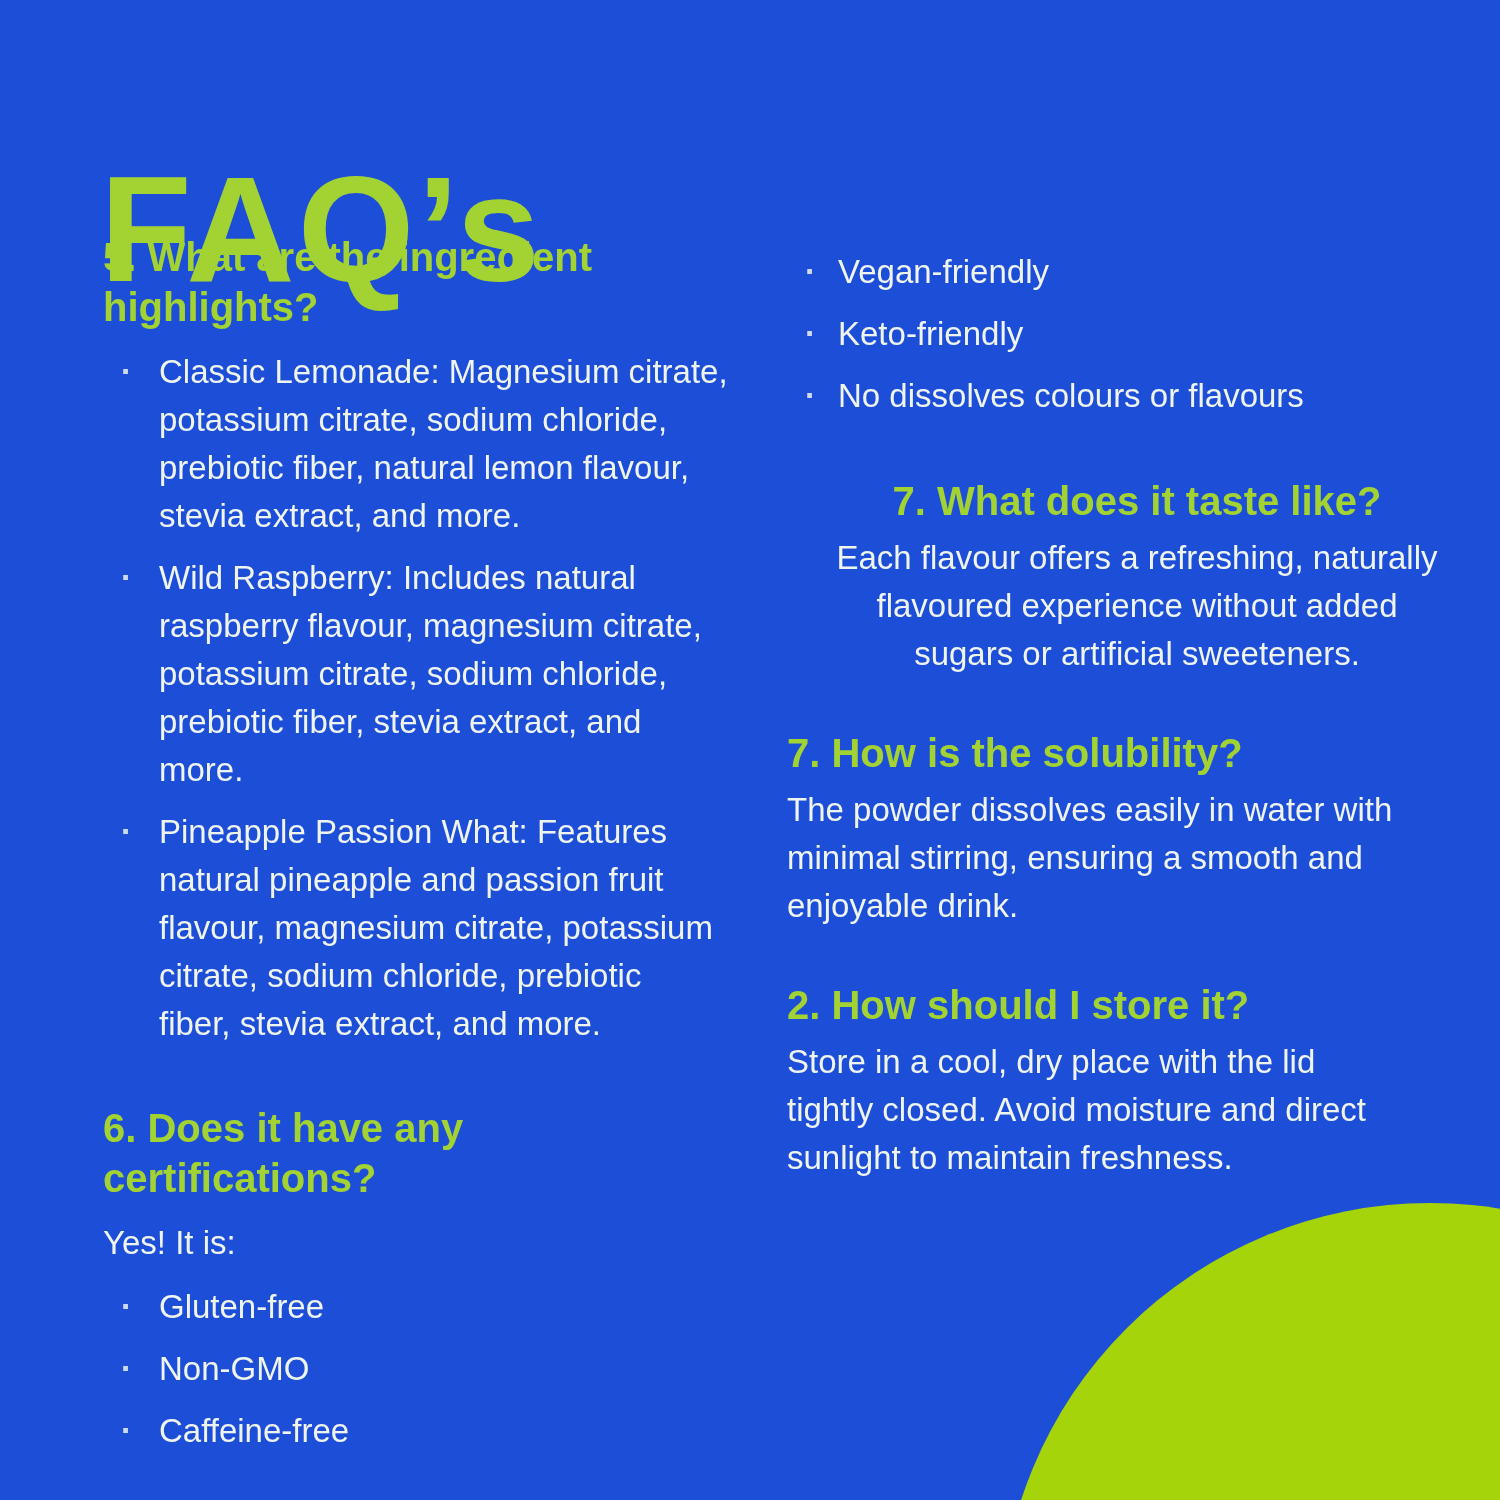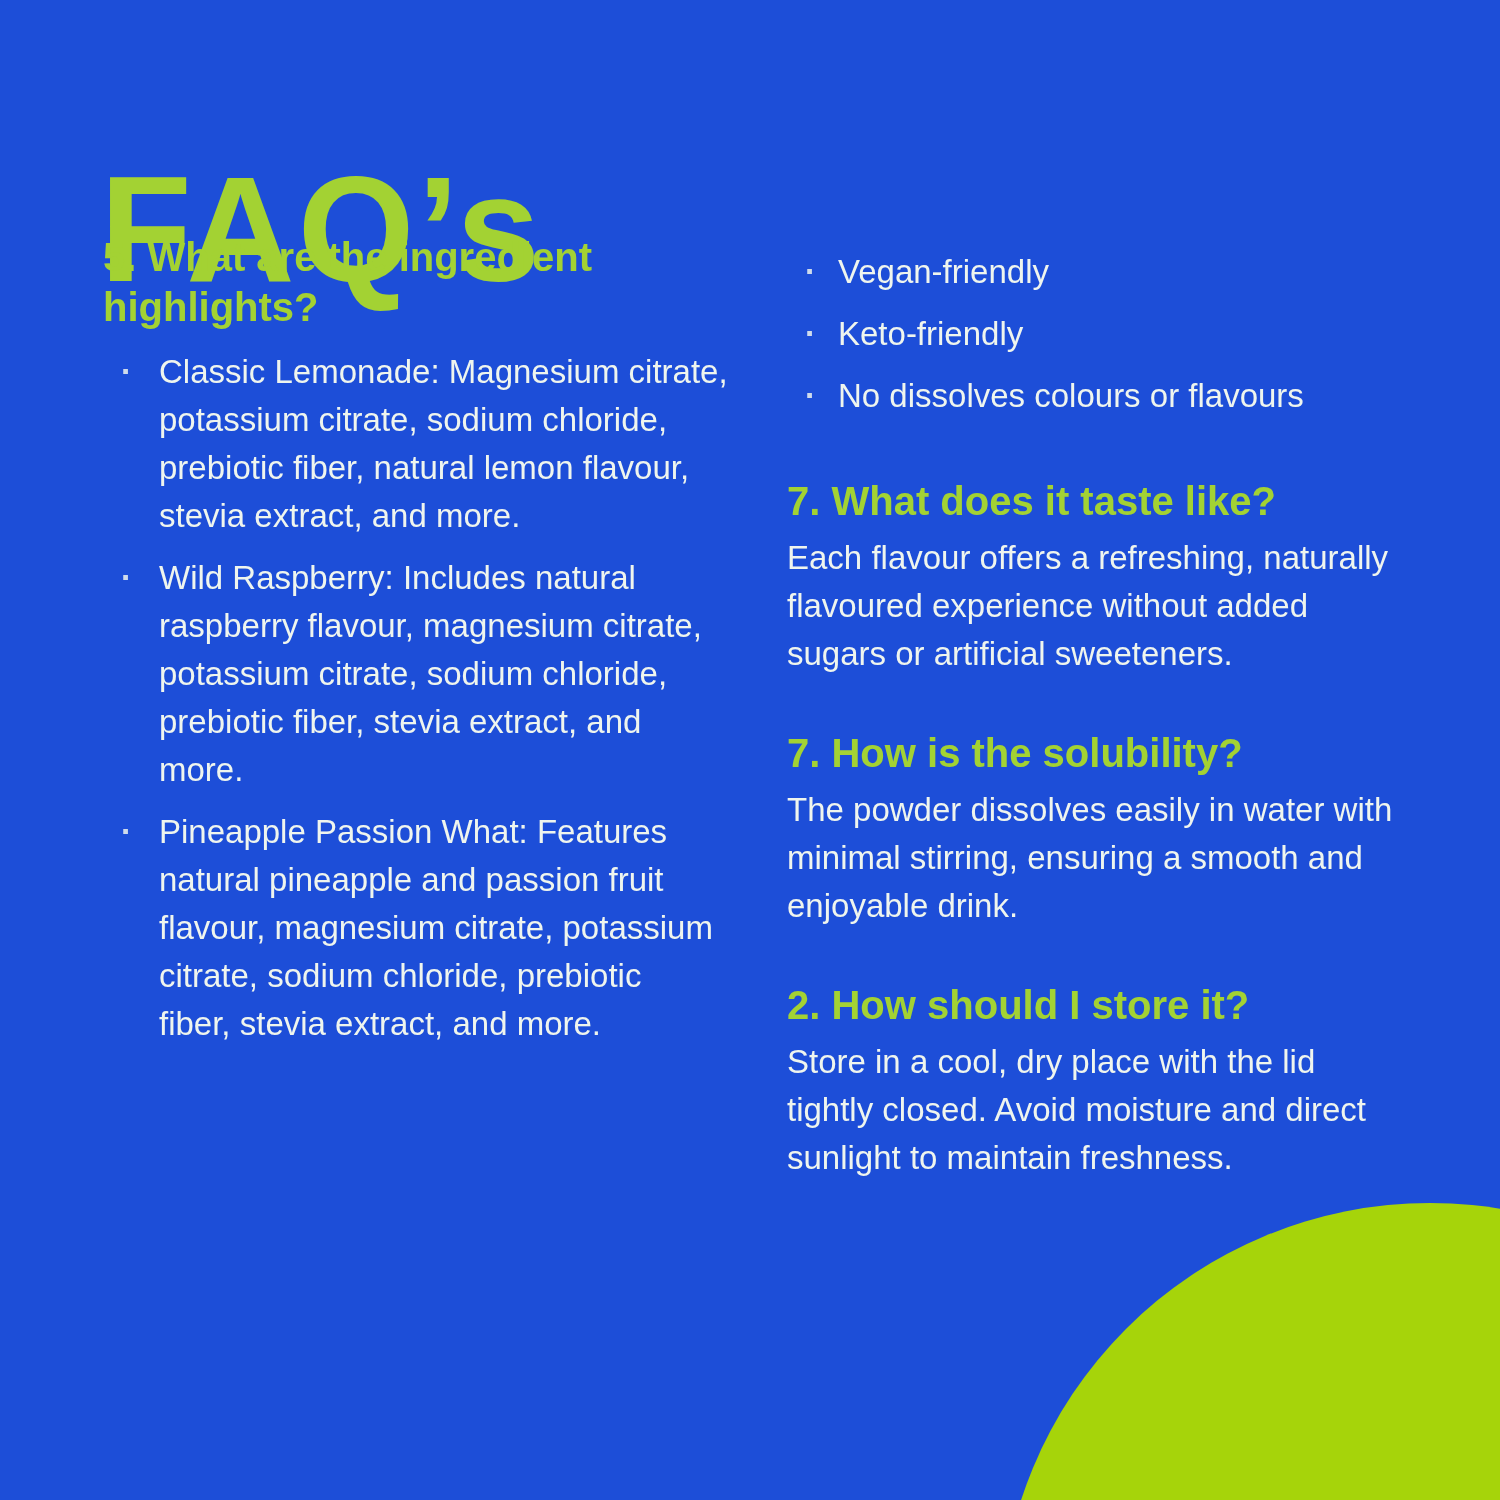--- a/index.html
+++ b/index.html
@@ -87,21 +87,21 @@
     left: 2px;
     top: 0;
     color: rgba(239, 245, 238, 0.85);
     font-weight: 700;
   }
   .mt-after-heading { margin-top: 16px; }
   .q5-bullets { margin-top: 16px; }
   .q6-section { margin-top: 55px; }
   .q6-bullets { margin-top: 8px; }
   .right-bullets { margin-top: 10px; }
-  .q7-section { margin-top: 56px; }
+  .q7-section { margin-top: 56px; text-align: center; }
   .q8-section, .q9-section { margin-top: 50px; }
   .q-body { margin-top: 8px; }
 </style>
 </head>
 <body>
 
 <div class="page">
 
   <div class="decor-circle"></div>
 
@@ -125,20 +125,30 @@
 prebiotic fiber, stevia extract, and
 more.</li>
           <li class="bullet-item">Pineapple Passion What: Features
 natural pineapple and passion fruit
 flavour, magnesium citrate, potassium
 citrate, sodium chloride, prebiotic
 fiber, stevia extract, and more.</li>
         </ul>
       </section>
 
+      <section class="q6-section">
+        <h2 class="q-heading">6. Does it have any
+certifications?</h2>
+        <p class="intro-line mt-after-heading">Yes! It is:</p>
+        <ul class="bullet-list q6-bullets">
+          <li class="bullet-item">Gluten-free</li>
+          <li class="bullet-item">Non-GMO</li>
+          <li class="bullet-item">Caffeine-free</li>
+        </ul>
+      </section>
 
     </div>
 
     <div class="col-right">
 
       <ul class="bullet-list right-bullets">
         <li class="bullet-item">Vegan-friendly</li>
         <li class="bullet-item">Keto-friendly</li>
         <li class="bullet-item">No dissolves colours or flavours</li>
       </ul>

